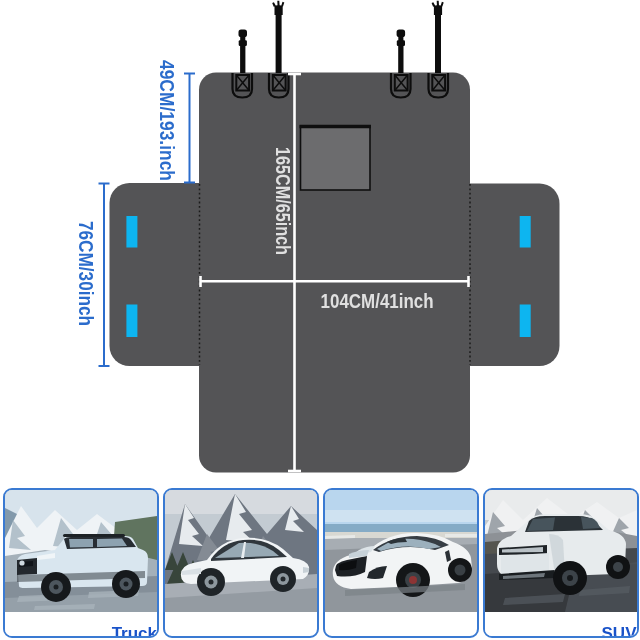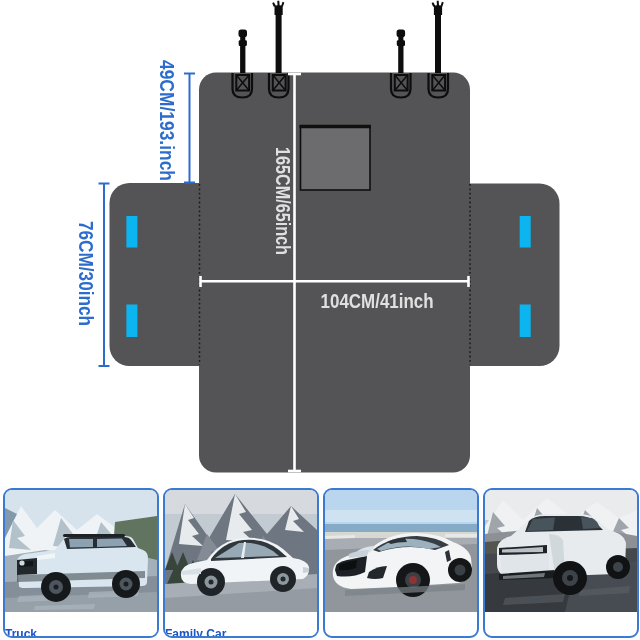--- a/index.html
+++ b/index.html
@@ -1,19 +1,19 @@
 <!DOCTYPE html>
 <html><head>
 <meta charset="utf-8">
 <style>
   html,body{margin:0;padding:0;width:640px;height:640px;background:#ffffff;overflow:hidden;}
   body{font-family:"Liberation Sans", sans-serif;}
   #diagram{position:absolute;left:0;top:0;}
   .card{position:absolute;top:488px;height:146px;background:#fff;border:2px solid #3a7ad2;border-radius:9px;overflow:hidden;}
-  .label{position:absolute;left:0;bottom:0;width:100%;height:16px;background:#fff;text-align:left;font-weight:bold;font-size:12px;color:#1a53c9;line-height:28px;}
+  .label{position:absolute;left:0;bottom:0;width:100%;height:16px;background:#fff;text-align:right;font-weight:bold;font-size:17px;color:#1a53c9;line-height:28px;}
   .photo{position:absolute;left:0;top:0;}
 </style>
 </head>
 <body>
 <svg id="diagram" width="640" height="488" viewBox="0 0 640 488">
 
   <rect x="109.5" y="183" width="110" height="183" rx="20" fill="#545456"></rect>
   <rect x="450" y="183.5" width="109.5" height="182.5" rx="20" fill="#545456"></rect>
 
   <rect x="199" y="72.5" width="271" height="400" rx="17" fill="#545456"></rect>
@@ -148,21 +148,20 @@
       <circle cx="46" cy="92" r="14" fill="#1f2428"></circle>
       <circle cx="46" cy="92" r="6.5" fill="#8d979e"></circle>
       <circle cx="46" cy="92" r="2.5" fill="#23282c"></circle>
       <circle cx="118" cy="89" r="13" fill="#1f2428"></circle>
       <circle cx="118" cy="89" r="6" fill="#8d979e"></circle>
       <circle cx="118" cy="89" r="2.5" fill="#23282c"></circle>
       <path d="M17 81 L36 78 L36 84 L17 85 Z" fill="#d9e0e5"></path>
       <path d="M138 77 L144 78 L144 82 L138 83 Z" fill="#c8d1d7"></path>
     </g>
   </svg>
-  <div class="label">Family Car</div>
 </div>
 
 <div class="card" style="left:323px;width:152px;">
   <svg class="photo" width="152" height="122" viewBox="0 0 152 122">
     <rect width="152" height="122" fill="#c0c6cc"></rect>
     <rect width="152" height="40" fill="#b9d6ee"></rect>
     <rect y="20" width="152" height="12" fill="#cfe2f1"></rect>
     <rect y="34" width="152" height="9" fill="#85abc6"></rect>
     <rect y="42" width="152" height="7" fill="#d8d8d2"></rect>
     <path d="M0 48 L152 48 L152 122 L0 122 Z" fill="#a7adb3"></path>
@@ -214,13 +213,14 @@
       <path d="M14 84 L70 80 L70 88 L14 90 Z" fill="#191d20"></path>
       <path d="M18 86 L60 83 L59 87 L18 89 Z" fill="#6e767c"></path>
       <path d="M64 44 Q74 44 78 50 L80 84 L70 85 Z" fill="#c3cbd0" opacity="0.6"></path>
       <circle cx="85" cy="88" r="17" fill="#101214"></circle>
       <circle cx="85" cy="88" r="8" fill="#3c4349"></circle>
       <circle cx="85" cy="88" r="3" fill="#15181b"></circle>
       <circle cx="133" cy="77" r="12" fill="#101214"></circle>
       <circle cx="133" cy="77" r="5" fill="#3c4349"></circle>
     </g>
   </svg>
+  <div class="label">SUV</div>
 </div>
 
 </body></html>

